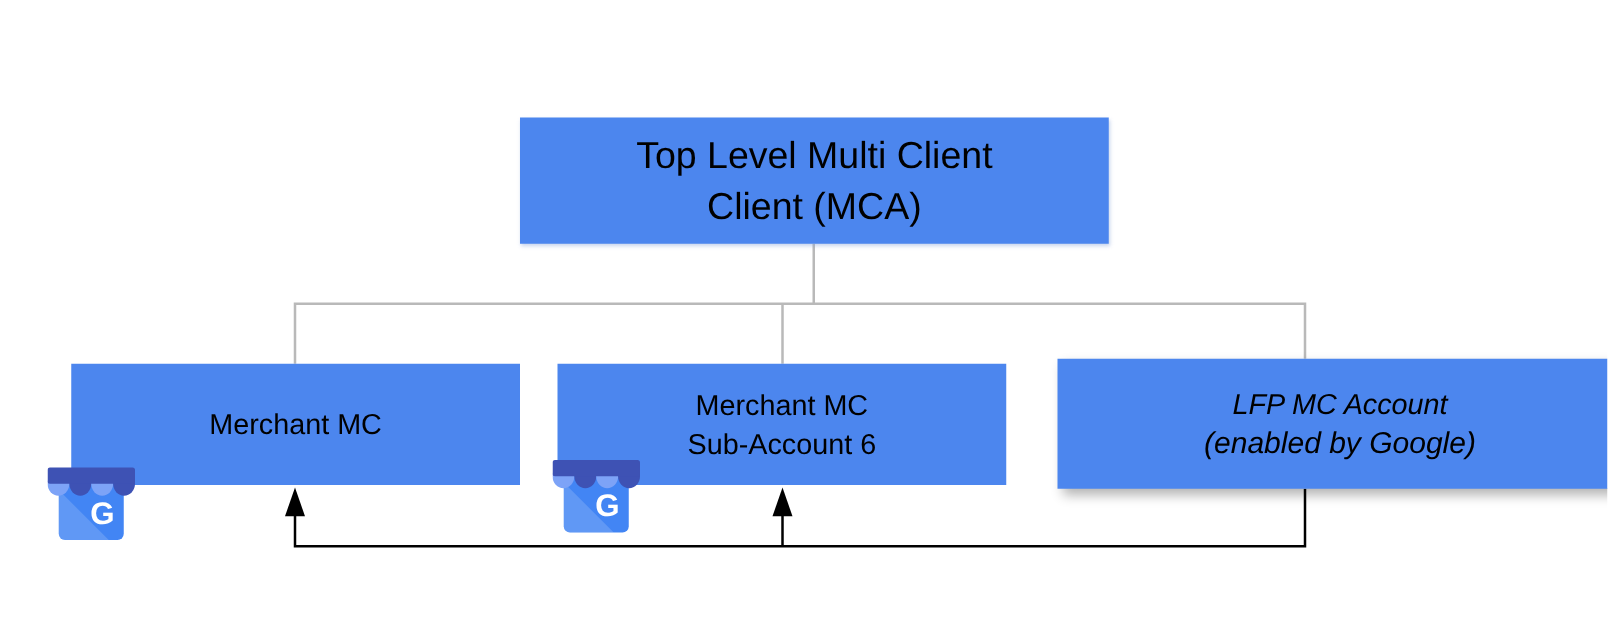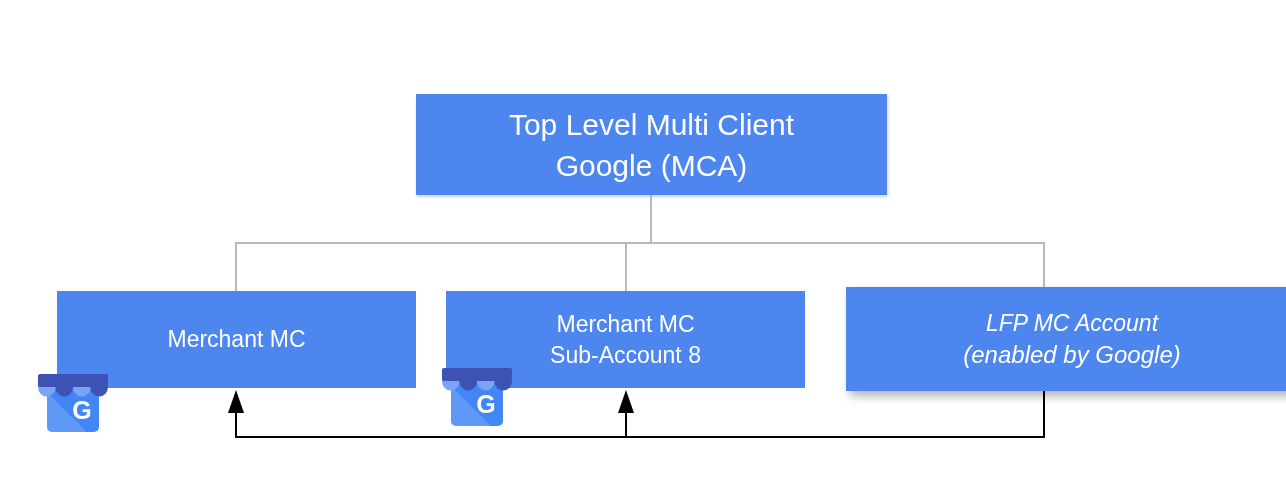--- a/index.html
+++ b/index.html
@@ -20,21 +20,21 @@
     left: 0; top: 0;
     width: 1286px; height: 501px;
     z-index: 1;
     pointer-events: none;
   }
 
   
   .node {
     position: absolute;
     background: #4c86ee;
-    color: #ffffff;
+    color: #000000;
     display: flex;
     flex-direction: column;
     align-items: center;
     justify-content: center;
     text-align: center;
     z-index: 2;
   }
   .node .label-line { display: block; white-space: nowrap; }
 
   .node-mca {
@@ -87,30 +87,30 @@
     <path d="M651 195 V243 M235 243 H1045 M236 242 V291 M626 242 V291 M1044 242 V287" stroke="#b9b9b9" stroke-width="2" fill="none"></path>
 
     <path d="M1044 391 V438 M237 437 H1043 M236 438 V408 M626 438 V408" stroke="#000000" stroke-width="2" fill="none"></path>
 
     <path d="M236 390 L228 413 L244 413 Z" fill="#000000"></path>
     <path d="M626 390 L618 413 L634 413 Z" fill="#000000"></path>
   </svg>
 
   <div class="node node-mca">
     <span class="label-line">Top Level Multi Client</span>
-    <span class="label-line">Google (MCA)</span>
+    <span class="label-line">Client (MCA)</span>
   </div>
 
   <div class="node node-sub1">
     <span class="label-line">Merchant MC</span>
   </div>
 
   <div class="node node-sub2">
     <span class="label-line">Merchant MC</span>
-    <span class="label-line">Sub-Account 8</span>
+    <span class="label-line">Sub-Account 6</span>
   </div>
 
   <div class="node node-lfp">
     <span class="label-line">LFP MC Account</span>
     <span class="label-line label-line-2">(enabled by Google)</span>
   </div>
 
   <div class="gmb-icon gmb-icon-1">
     <svg viewBox="0 0 70 63" width="70" height="63" xmlns="http://www.w3.org/2000/svg">
       <rect x="9" y="15" width="52" height="47" rx="5" fill="#4285f4"></rect>

